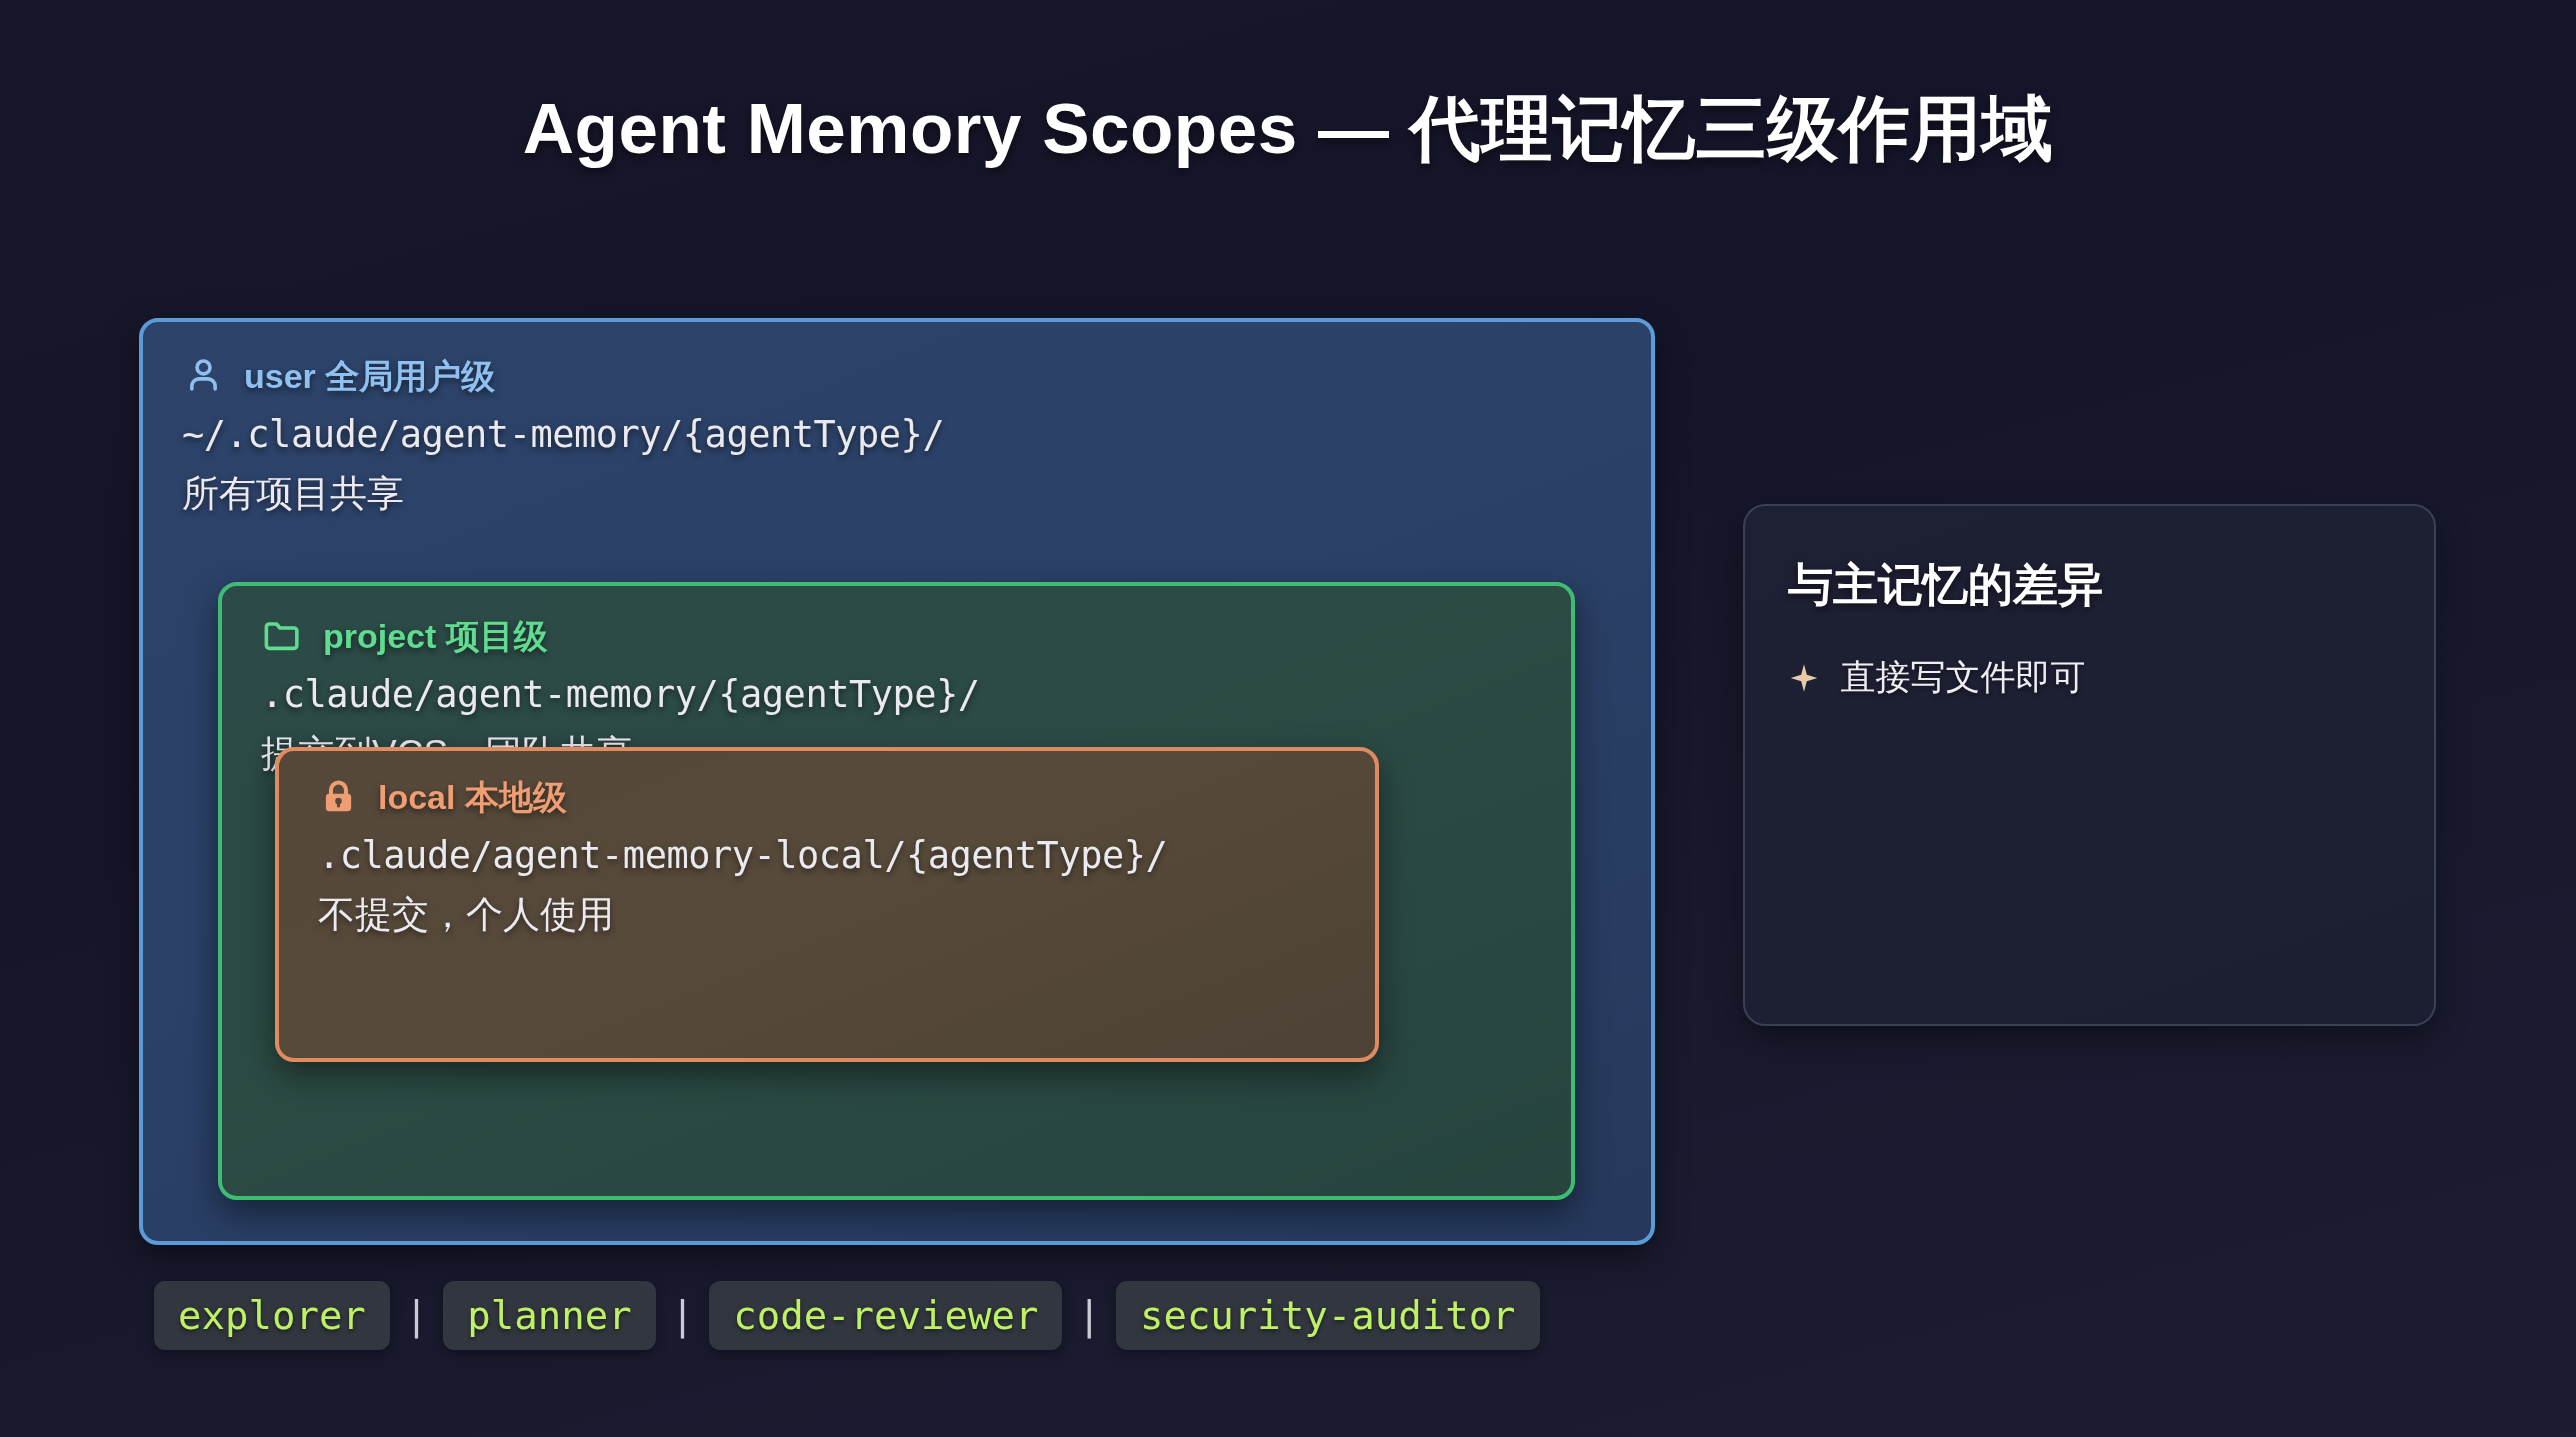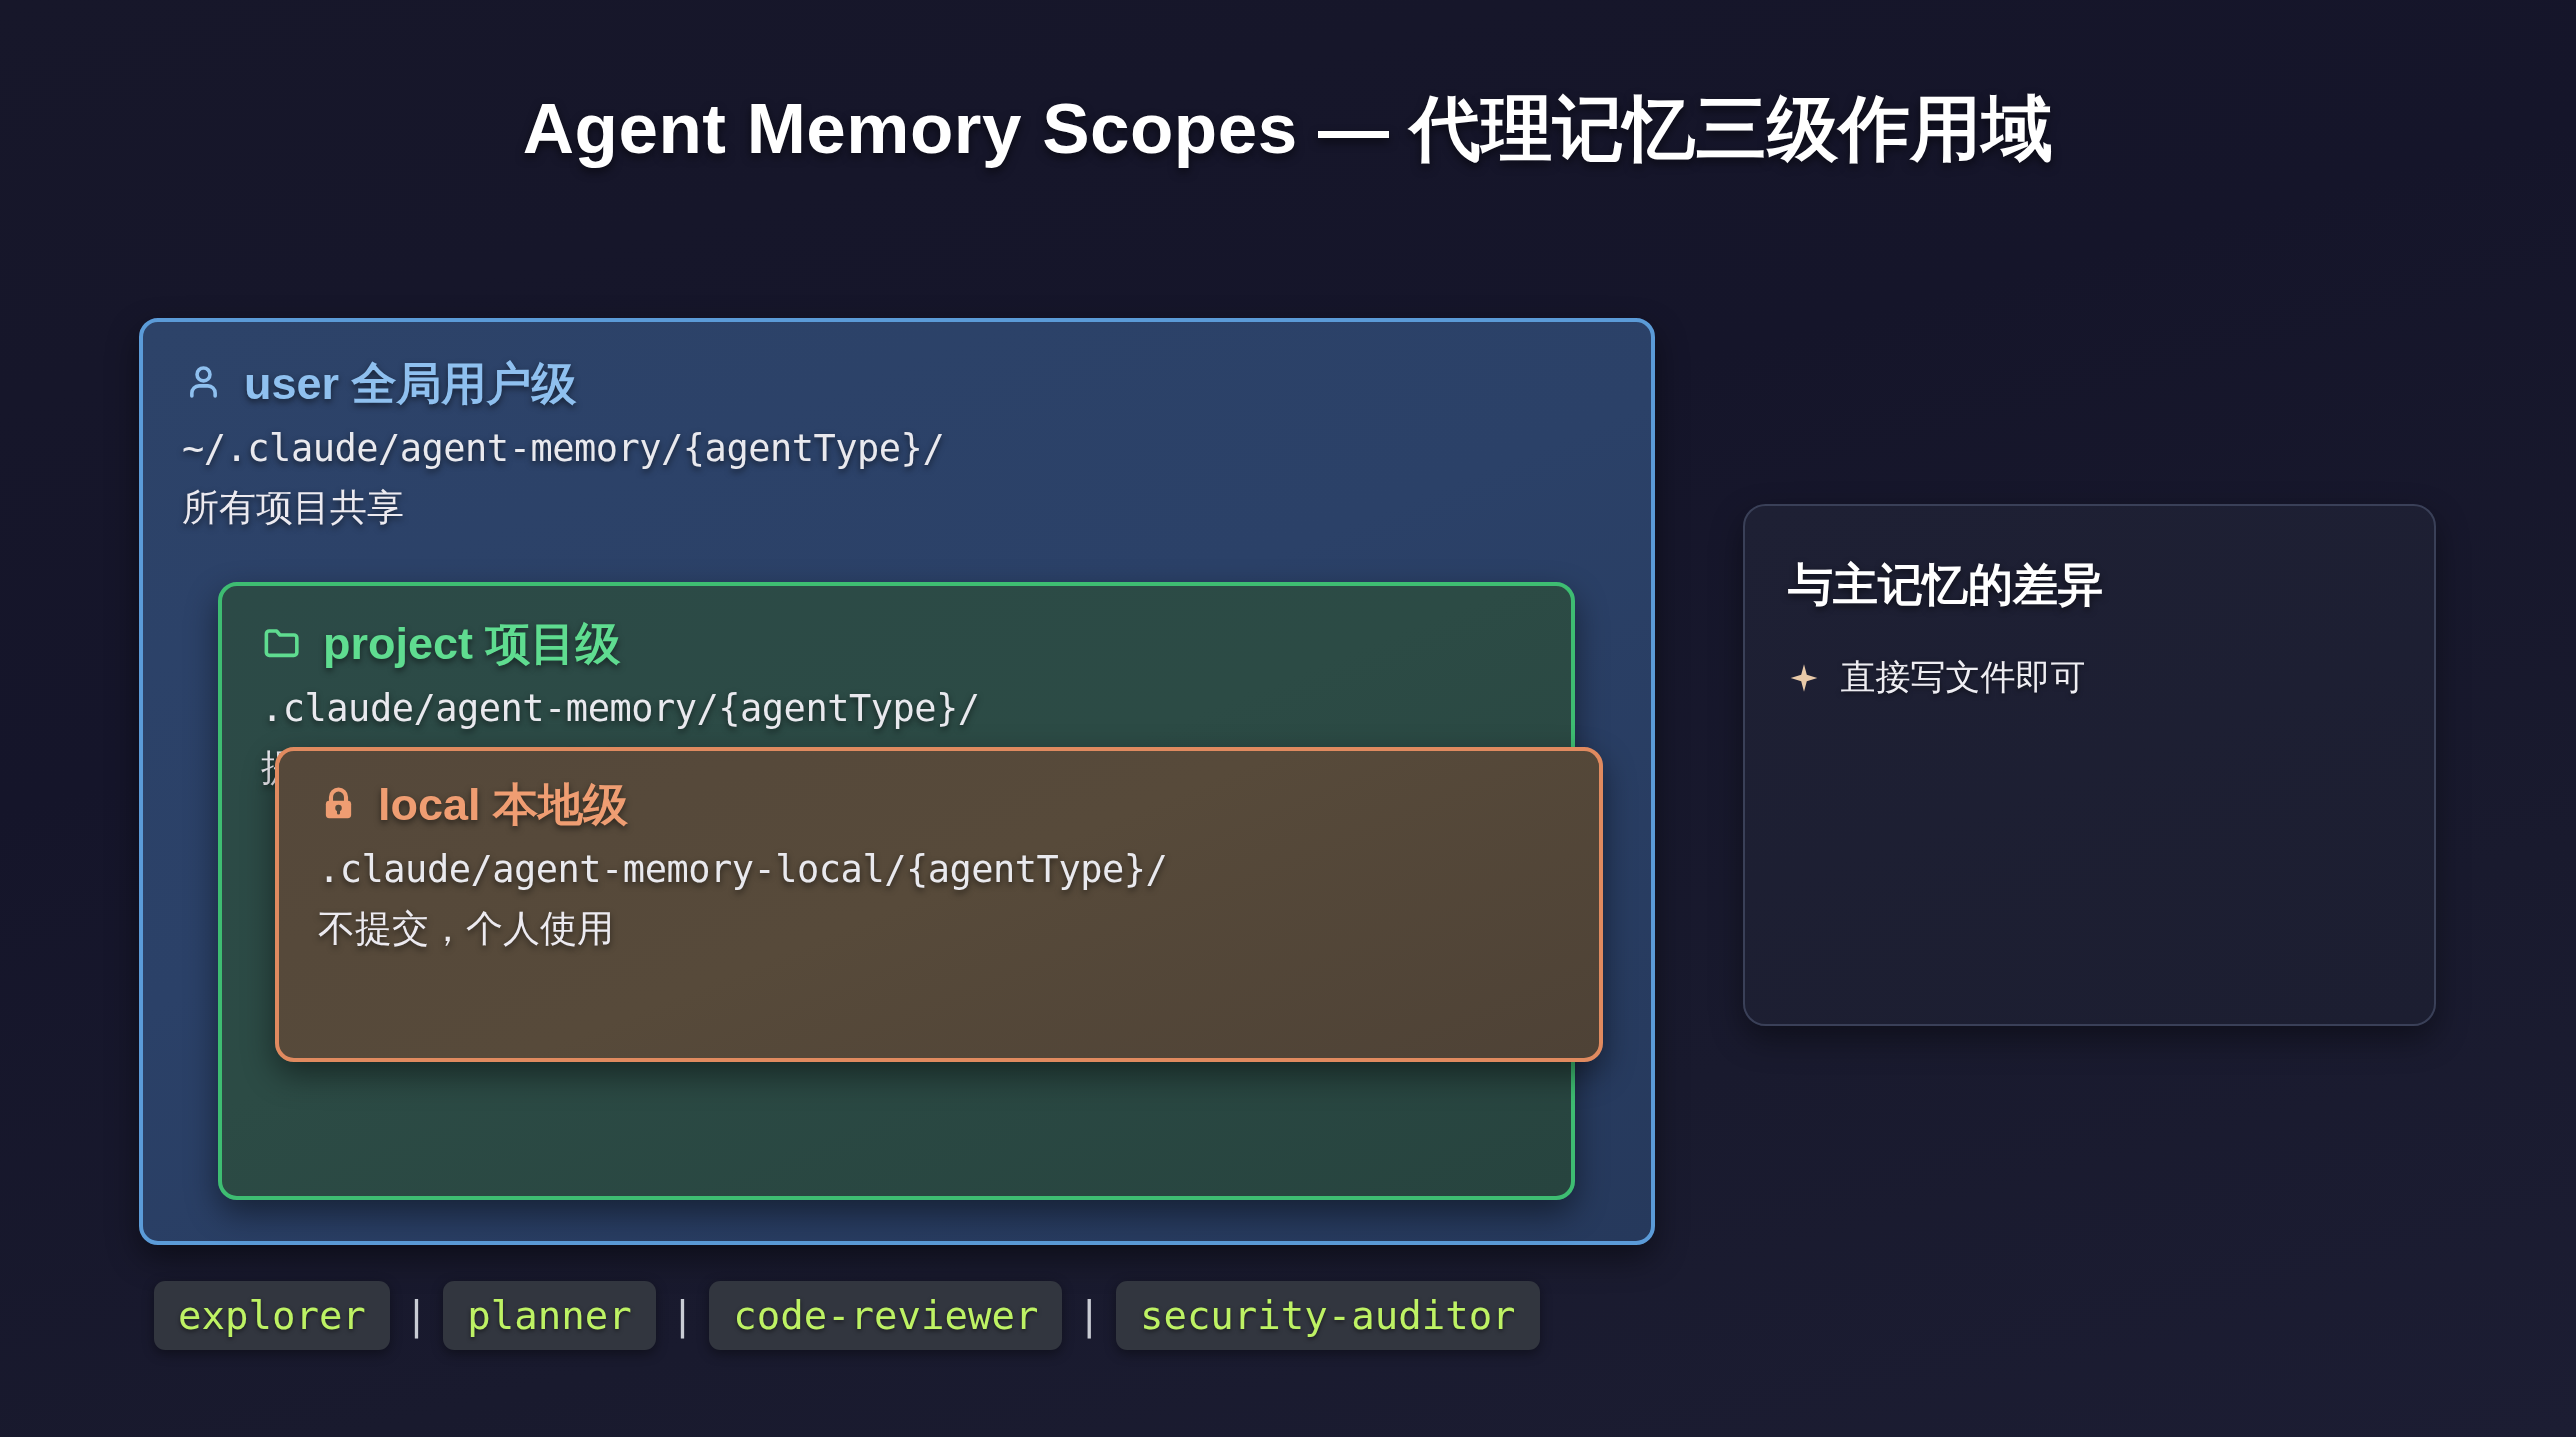--- a/index.html
+++ b/index.html
@@ -59,36 +59,36 @@
     top: 260px;
     width: 1357px;
     height: 618px;
     border: 4.7px solid #3ebd72;
     background: linear-gradient(158deg, #2c4a47 0%, #2c4b45 45%, #27443f 100%);
   }
 
   #scope-local {
     left: 53px;
     top: 161px;
-    width: 1328px;
+    width: 1104px;
     height: 315px;
     border: 4.7px solid #e08a5f;
     background: linear-gradient(158deg, #55483a 0%, #574a3a 48%, #4e4236 100%);
     text-decoration: underline;
   }
 
   
   .scope-head {
     display: flex;
     align-items: center;
     gap: 19px;
     white-space: nowrap;
   }
   .scope-head-label {
-    font-size: 45px;
+    font-size: 34px;
     font-weight: bold;
     text-shadow: 0 2.8px 6.6px rgba(0,0,0,0.5);
   }
   .scope-icon { display: block; flex: 0 0 auto; }
 
   .scope-path {
     font-family: "DejaVu Sans Mono", "Liberation Mono", monospace;
     font-size: 37px;
     color: #e9e9ee;
     letter-spacing: -0.5px;

